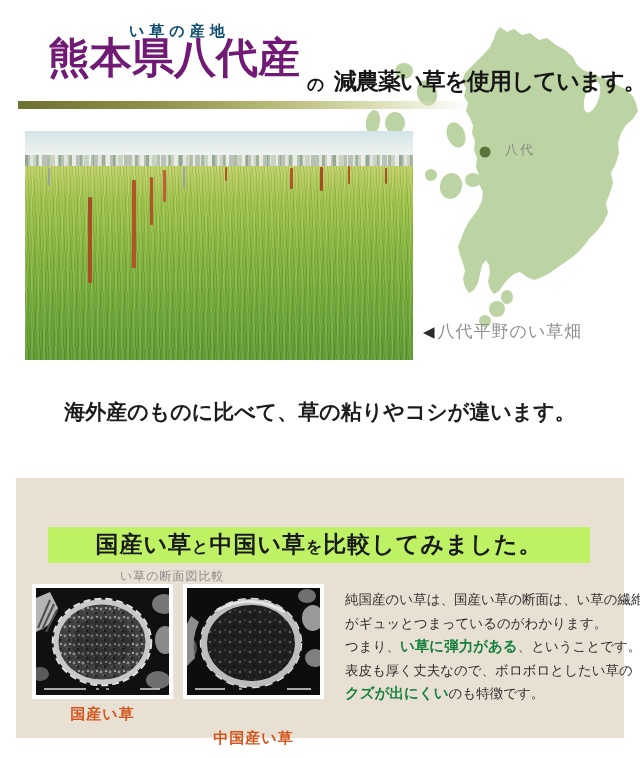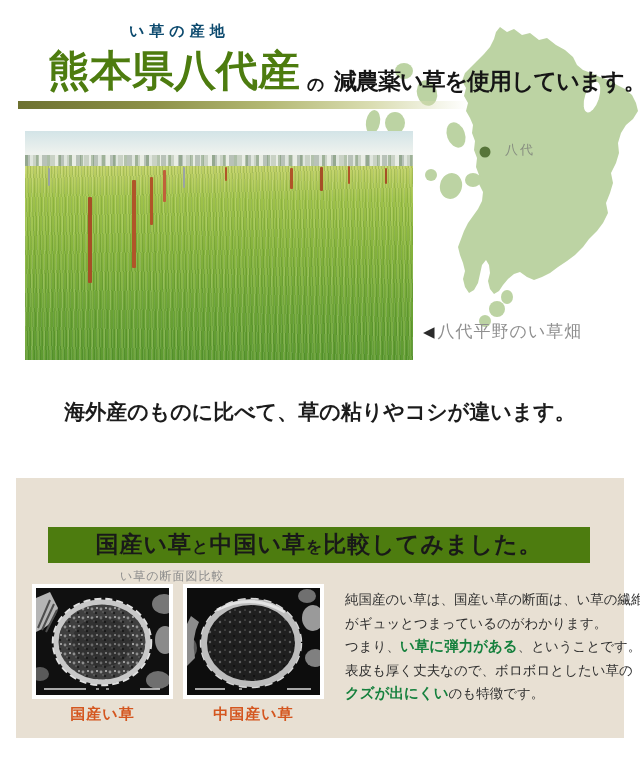--- a/index.html
+++ b/index.html
@@ -7,22 +7,22 @@
           font-family:"Liberation Sans","DejaVu Sans",sans-serif;}
 
   
   .map-svg{position:absolute;left:355px;top:25px;width:290px;height:325px;z-index:0;}
   .map-label{position:absolute;left:505px;top:141px;font-size:13px;letter-spacing:2px;
              color:#878e80;z-index:1;}
 
   
   .hdr-sub{position:absolute;left:129px;top:22px;font-family:"Liberation Serif","DejaVu Serif",serif;
            font-size:15px;font-weight:600;letter-spacing:5px;color:#0c4a6e;z-index:2;}
-  .hdr-title{position:absolute;left:48px;top:46px;font-family:"Liberation Serif","DejaVu Serif",serif;
-             font-size:42px;line-height:50px;font-weight:700;color:#4d7c0f;z-index:2;}
+  .hdr-title{position:absolute;left:48px;top:33px;font-family:"Liberation Serif","DejaVu Serif",serif;
+             font-size:42px;line-height:50px;font-weight:700;color:#701a75;z-index:2;}
   .hdr-particle{position:absolute;left:307px;top:73px;font-family:"Liberation Serif","DejaVu Serif",serif;
                 font-size:17px;font-weight:700;color:#161616;z-index:2;}
   .hdr-tagline{position:absolute;left:334px;top:66px;font-family:"Liberation Serif","DejaVu Serif",serif;
                font-size:23px;letter-spacing:-1px;font-weight:700;color:#161616;z-index:2;white-space:nowrap;}
   .hdr-bar{position:absolute;left:18px;top:101px;width:450px;height:8px;z-index:2;
            background:linear-gradient(to right,#6d7130 0%,#8d9148 30%,#b3b873 55%,#d9dcb0 78%,rgba(248,249,240,0) 100%);}
 
   
   .photo{position:absolute;left:25px;top:131px;width:388px;height:229px;z-index:1;overflow:hidden;}
   .sky{position:absolute;left:0;top:0;width:100%;height:26px;
@@ -42,32 +42,32 @@
            color:#8f8f8f;z-index:2;white-space:nowrap;}
   .caption .arrow{color:#2b2b2b;margin-right:2px;font-size:15px;}
 
   
   .lead{position:absolute;left:0;top:395px;width:640px;text-align:center;z-index:2;
         font-family:"Liberation Serif","DejaVu Serif",serif;font-size:21px;line-height:35px;
         font-weight:700;color:#1c1c1c;}
 
   
   .compare-box{position:absolute;left:16px;top:478px;width:608px;height:260px;background:#e8e0d3;z-index:2;}
-  .compare-bar{position:absolute;left:32px;top:49px;width:542px;height:36px;background:#4d7c0f;
+  .compare-bar{position:absolute;left:32px;top:49px;width:542px;height:36px;background:#bef264;
                text-align:center;line-height:36px;font-family:"Liberation Serif","DejaVu Serif",serif;
                font-weight:700;color:#191919;font-size:23px;letter-spacing:1px;white-space:nowrap;}
   .compare-bar .sm{font-size:16px;}
   .compare-sub{position:absolute;left:104px;top:90px;font-size:12px;letter-spacing:1px;color:#8c8c8c;}
   .sem{position:absolute;width:133px;height:107px;background:#ffffff;padding:4px;margin:0;}
   .sem-left{left:16px;top:106px;}
   .sem-right{left:167px;top:106px;}
   .sem-label{position:absolute;width:141px;top:227px;text-align:center;color:#d4561f;
              font-size:15px;font-weight:700;letter-spacing:1px;}
   .sem-label-left{left:16px;}
-  .sem-label-right{left:167px;}
+  .sem-label-right{left:167px;margin-top:24px;}
   .compare-desc{position:absolute;left:329px;top:110px;width:292px;color:#2f2f2f;}
   .compare-desc .ln{white-space:nowrap;font-size:13.5px;line-height:23.5px;height:23.5px;}
   .compare-desc b{font-size:14.5px;color:#15803d;}
 </style>
 </head>
 <body>
 
 <div class="canvas">
 
   <svg class="map-svg" viewBox="0 0 290 325" xmlns="http://www.w3.org/2000/svg">

